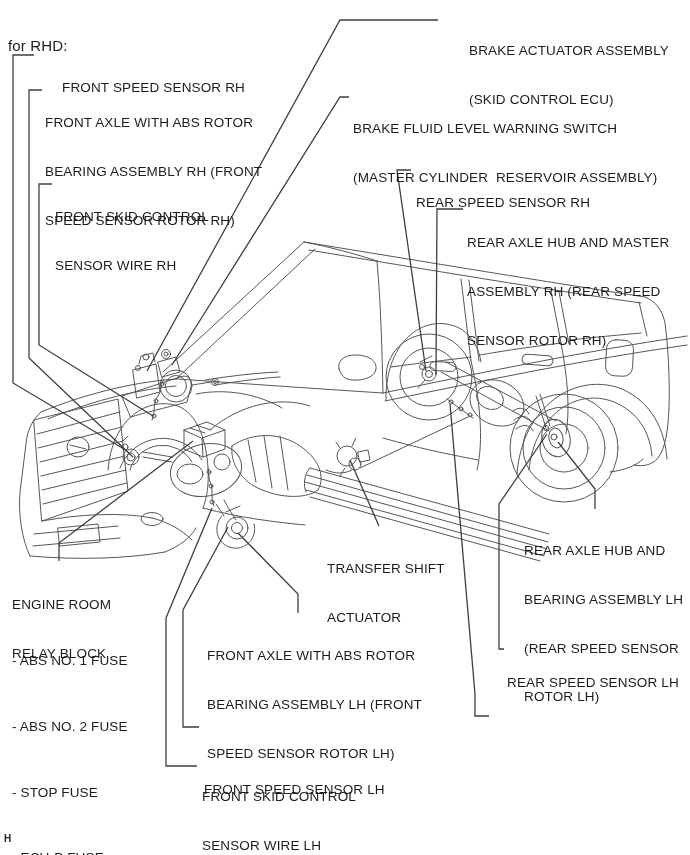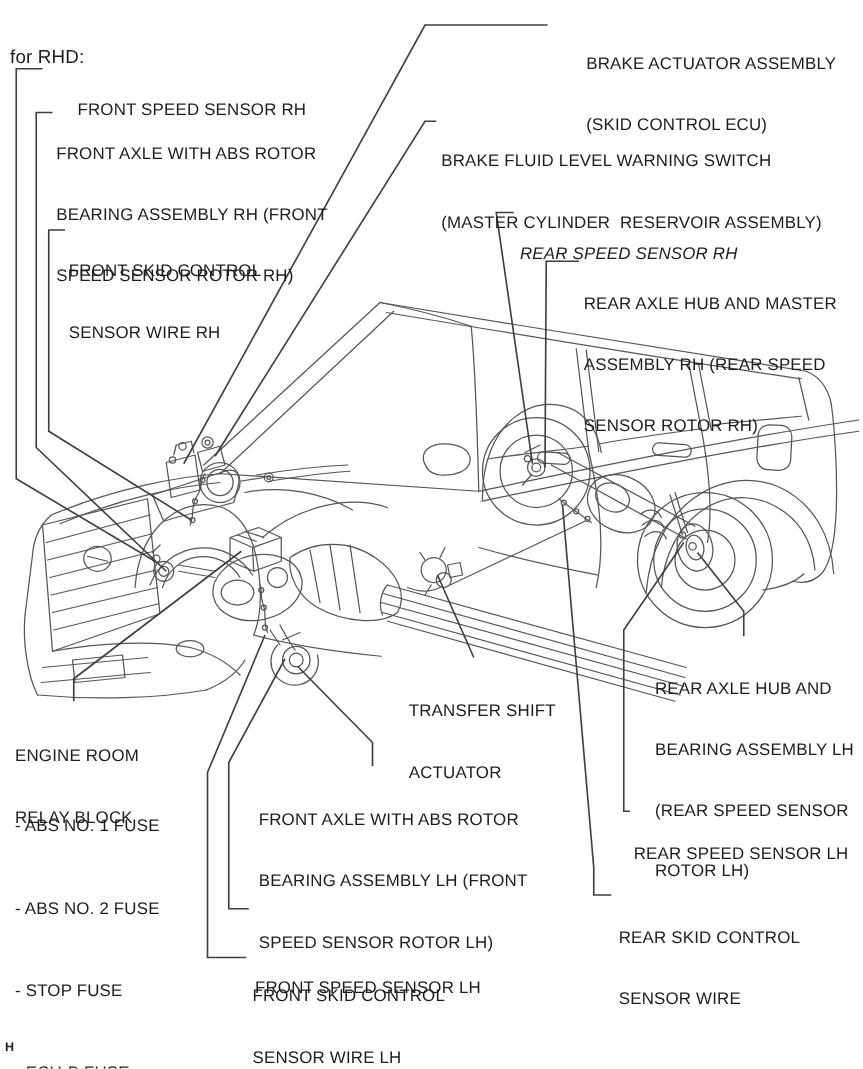--- a/index.html
+++ b/index.html
@@ -185,21 +185,21 @@
   <div class="lbl" style="left:469px;top:11px;">
     <div>BRAKE ACTUATOR ASSEMBLY</div>
     <div>(SKID CONTROL ECU)</div>
   </div>
 
   <div class="lbl" style="left:353px;top:89px;">
     <div>BRAKE FLUID LEVEL WARNING SWITCH</div>
     <div>(MASTER CYLINDER  RESERVOIR ASSEMBLY)</div>
   </div>
 
-  <div class="lbl" style="left:416px;top:163px;font-style:italic;">
+  <div class="lbl" style="left:416px;top:163px;">
     <div>REAR SPEED SENSOR RH</div>
   </div>
 
   <div class="lbl" style="left:467px;top:203px;">
     <div>REAR AXLE HUB AND MASTER</div>
     <div>ASSEMBLY RH (REAR SPEED</div>
     <div>SENSOR ROTOR RH)</div>
   </div>
 
   <div class="lbl" style="left:12px;top:565px;">
@@ -238,20 +238,16 @@
     <div>REAR AXLE HUB AND</div>
     <div>BEARING ASSEMBLY LH</div>
     <div>(REAR SPEED SENSOR</div>
     <div>ROTOR LH)</div>
   </div>
 
   <div class="lbl" style="left:507px;top:643px;">
     <div>REAR SPEED SENSOR LH</div>
   </div>
 
-  <div class="lbl" style="left:495px;top:710px;">
-    <div>REAR SKID CONTROL</div>
-    <div>SENSOR WIRE</div>
-  </div>
 
   <div class="page-mark" style="left:4px;top:833px;">H</div>
 
 </div>
 
 </body></html>

